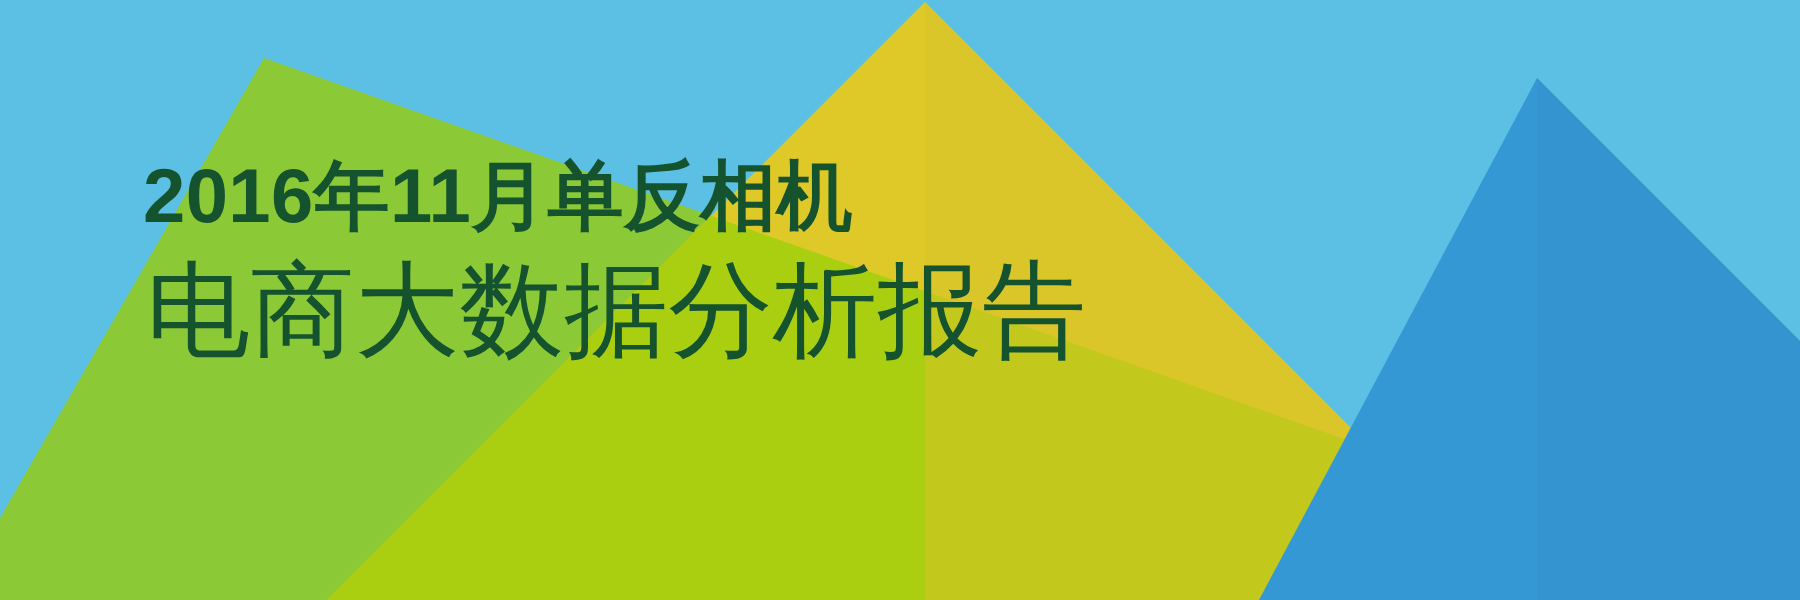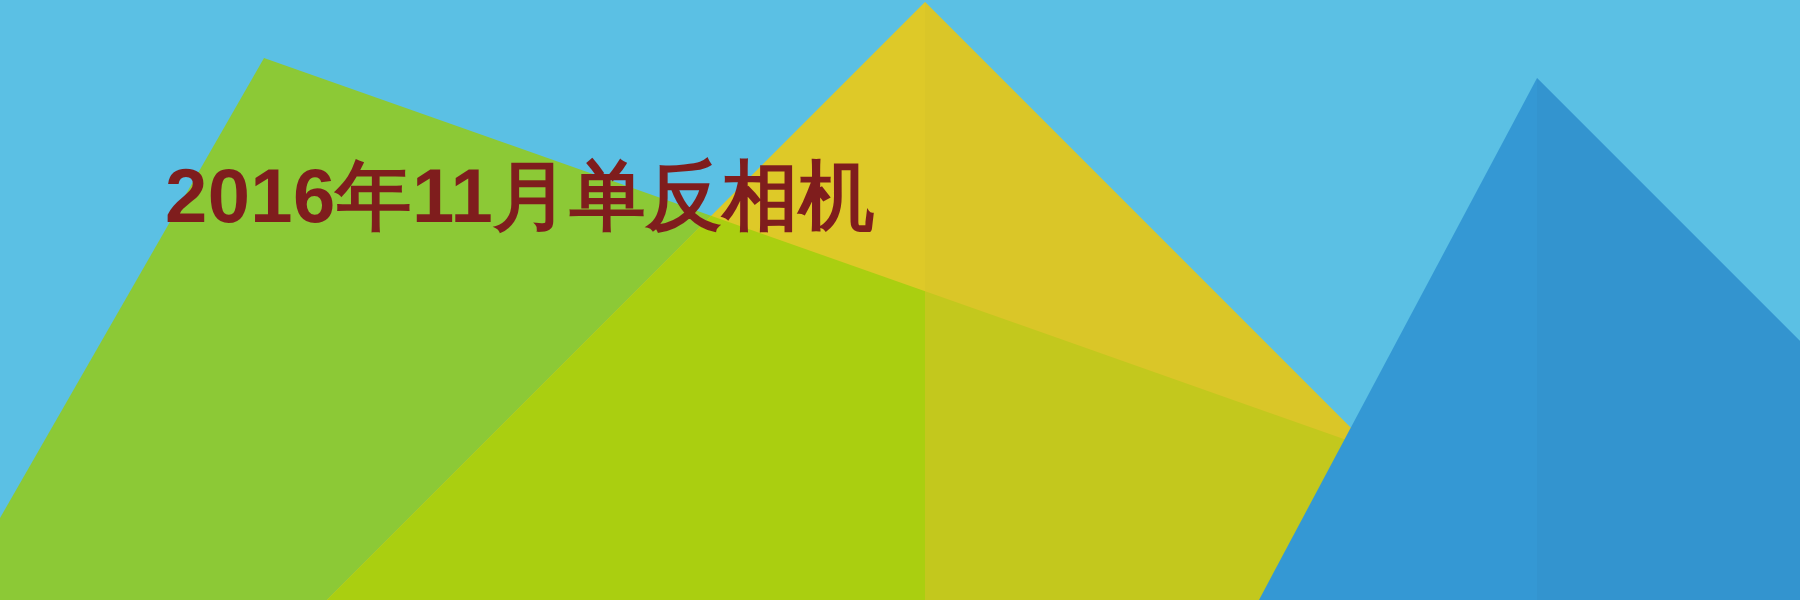--- a/index.html
+++ b/index.html
@@ -27,25 +27,24 @@
   #title-block {
     position: absolute;
     left: 0;
     top: 0;
     width: 1800px;
     height: 600px;
     pointer-events: none;
   }
   .title-line {
     position: absolute;
-    color: #7f1d1d;
+    color: #14532d;
     white-space: nowrap;
     line-height: 1;
     letter-spacing: 0.005em;
-    margin-left: 22px;
   }
   #title-line-1 {
     left: 143px;
     top: 158px;
     font-size: 76px;
     font-weight: 700;
   }
   #title-line-2 {
     left: 146px;
     top: 258px;
@@ -76,15 +75,16 @@
 
     <defs>
       <clipPath id="clip-green">
         <polygon points="264,58 1800,600 0,600 0,518"></polygon>
       </clipPath>
     </defs>
   </svg>
 
   <div id="title-block">
     <div id="title-line-1" class="title-line">2016年11月单反相机</div>
+    <div id="title-line-2" class="title-line">电商大数据分析报告</div>
   </div>
 
 </div>
 
 </body></html>

